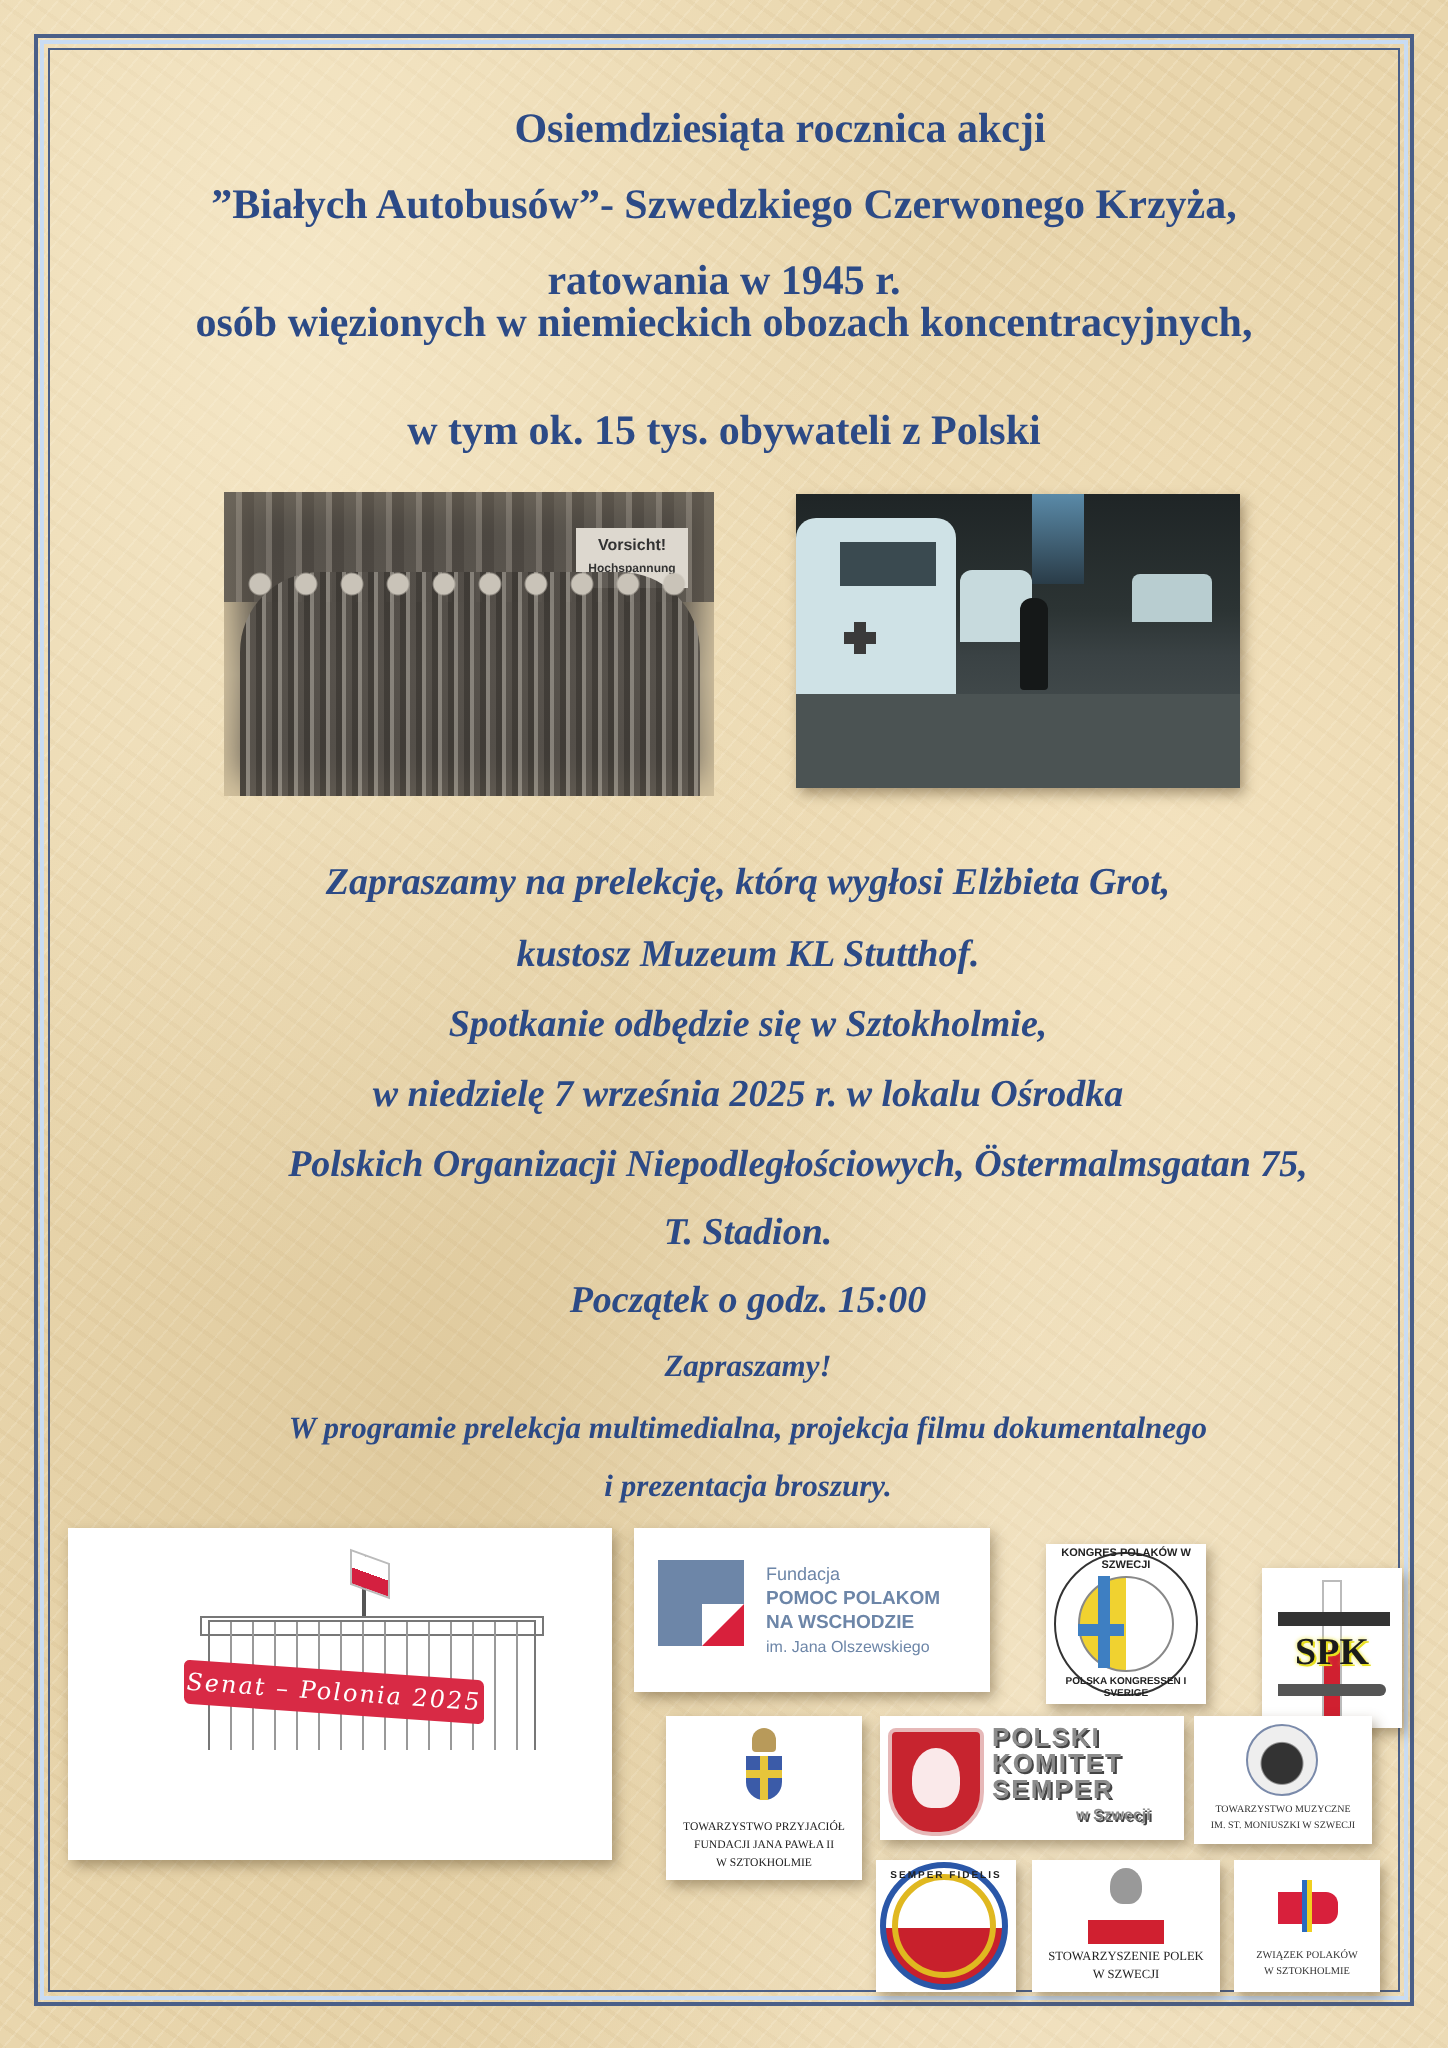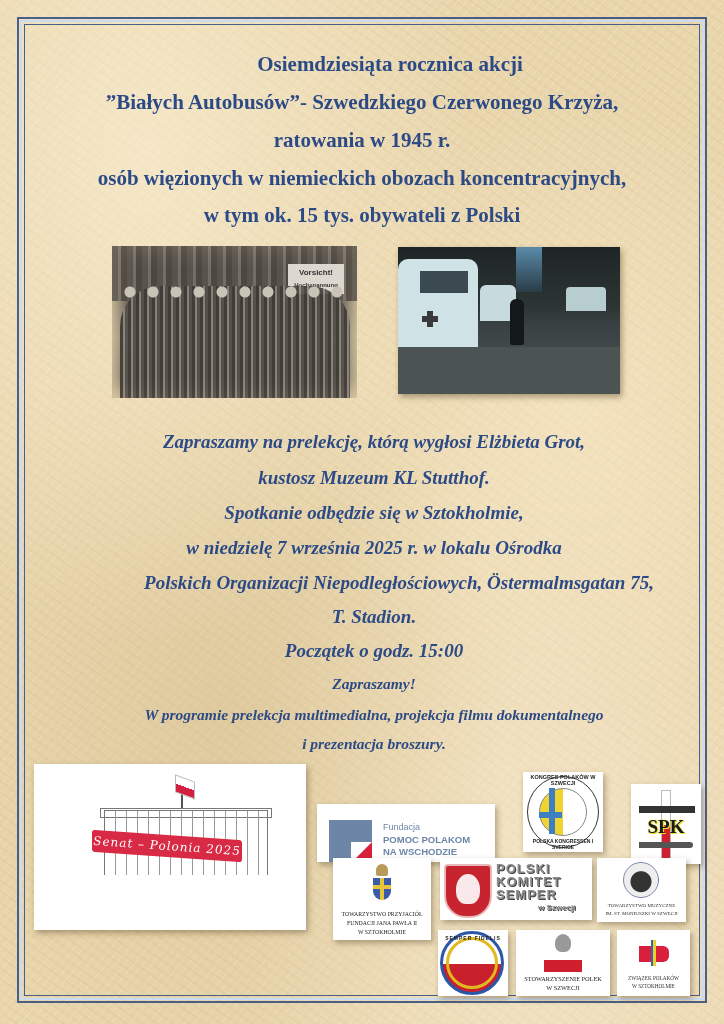--- a/index.html
+++ b/index.html
@@ -79,21 +79,21 @@
   .senat .flag { position:absolute; left:141px; top:14px; width:18px; height:16px; transform:skewY(20deg);
     background:linear-gradient(180deg,#fff 0 50%,#d42040 50% 100%); border:1px solid #bbb; }
   .senat .bldg { position:absolute; left:70px; top:46px; width:162px; height:64px; border:1px solid #777; border-bottom:none;
     background:repeating-linear-gradient(90deg,transparent 0 10px,#999 10px 11px); }
   .senat .bldg-top { position:absolute; left:66px; top:44px; width:170px; height:8px; border:1px solid #777; background:#fff; }
   .senat .ribbon { position:absolute; left:58px; top:71px; width:150px; height:22px; background:#d82a45;
     transform:skewY(4deg); border-radius:3px; color:#fff; font-style:italic; font-family:"DejaVu Serif", serif;
     font-size:12px; line-height:22px; text-align:center; letter-spacing:1px; }
   .senat .caption { position:absolute; left:0; width:100%; top:127px; text-align:center; font-size:7.8px; line-height:12px; color:#444; }
 
-  .pomoc { left:317px; top:804px; width:178px; height:58px; }
+  .pomoc { left:317px; top:764px; width:178px; height:82px; }
   .pomoc .sq { position:absolute; left:12px; top:16px; width:43px; height:43px; background:#6d86a8; }
   .pomoc .cut { position:absolute; left:34px; top:38px; width:21px; height:21px; background:#fff; }
   .pomoc .tri { position:absolute; left:34px; top:38px; width:0; height:0; border-right:21px solid #d8203c; border-top:21px solid transparent; }
   .pomoc .t1 { position:absolute; left:66px; top:18px; font-size:9px; color:#6d86a8; }
   .pomoc .t2 { position:absolute; left:66px; top:30px; font-size:9.5px; font-weight:bold; color:#6d86a8; line-height:12px; }
   .pomoc .t3 { position:absolute; left:66px; top:55px; font-size:8px; color:#6d86a8; }
 
   .kongres { left:523px; top:772px; width:80px; height:80px; }
   .kongres .ring { position:absolute; left:4px; top:4px; width:70px; height:70px; border-radius:50%; border:1px solid #333; }
   .kongres .inner { position:absolute; left:16px; top:16px; width:46px; height:46px; border-radius:50%;
@@ -150,21 +150,21 @@
 <body>
 
 <div class="frame">
   <div class="frame-inner"></div>
 </div>
 
 <div>
   <div class="title" style="top:54px;padding-left:28px;">Osiemdziesiąta rocznica akcji</div>
   <div class="title" style="top:92px;">”Białych Autobusów”- Szwedzkiego Czerwonego Krzyża,</div>
   <div class="title" style="top:130px;">ratowania w 1945 r.</div>
-  <div class="title" style="top:168px;">osób więzionych w niemieckich obozach koncentracyjnych,</div>
+  <div class="title" style="top:151px;">osób więzionych w niemieckich obozach koncentracyjnych,</div>
   <div class="title" style="top:205px;">w tym ok. 15 tys. obywateli z Polski</div>
 </div>
 
 <div class="photo1">
   <div class="wall"></div>
   <div class="sign">
     <div>Vorsicht!</div>
     <div style="font-size:6px;">Hochspannung</div>
   </div>
   <div class="people"></div>

